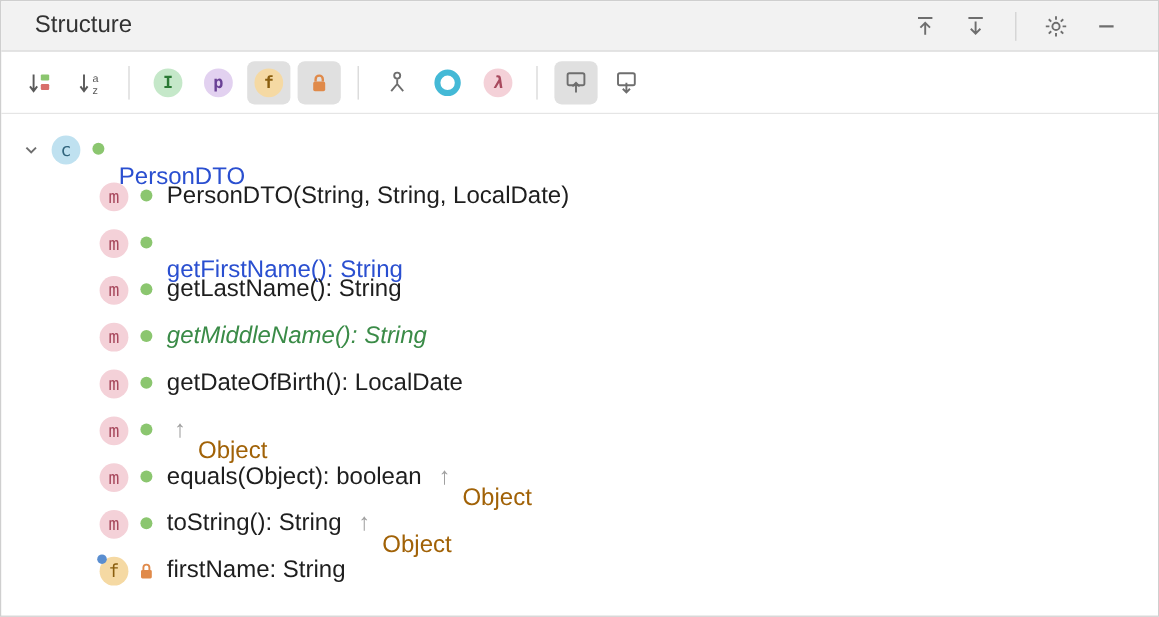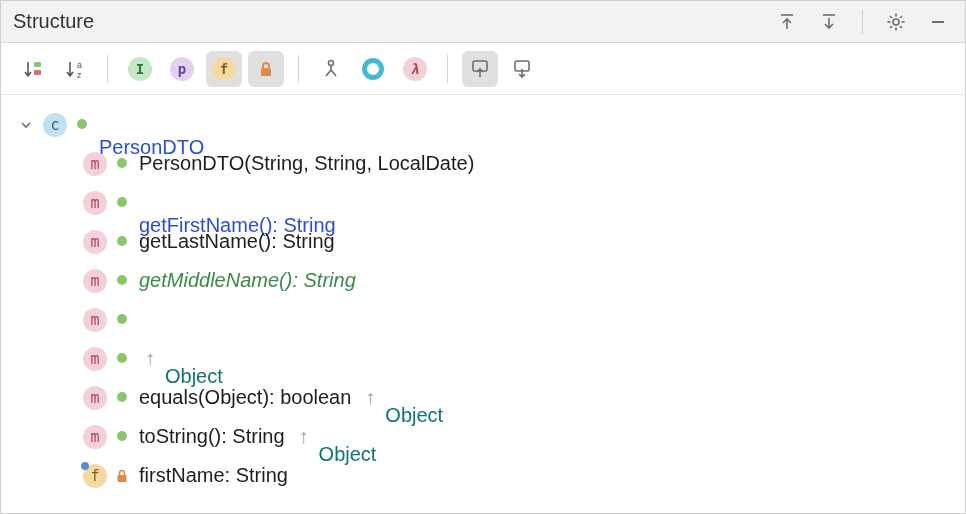--- a/index.html
+++ b/index.html
@@ -17,21 +17,21 @@
     display: flex;
     flex-direction: column;
     color: #1e1e1e;
   }
   .header {
     height: 42px;
     background: #f2f2f2;
     border-bottom: 1px solid #d8d8d8;
     display: flex;
     align-items: center;
-    padding: 0 12px;
+    padding: 0 28px;
   }
   .header-title {
     font-size: 20px;
     color: #333;
     flex: 1;
   }
   .header-actions {
     display: flex;
     align-items: center;
     gap: 12px;
@@ -139,21 +139,21 @@
   }
   .vis-icon {
     width: 16px;
     height: 16px;
     flex-shrink: 0;
   }
   .node-text { white-space: pre; }
   .t-normal { color: #1e1e1e; }
   .t-blue { color: #2a4fd0; margin-top: 46px; }
   .t-green { color: #3a8b47; font-style: italic; }
-  .t-origin { color: #0f766e; margin-top: 36px; }
+  .t-origin { color: #a16207; margin-top: 36px; }
   .origin-arrow { color: #a0a0a0; margin: 0 2px 0 6px;}
   svg { display: block; }
 </style>
 </head>
 <body>
 
 <div class="header">
   <span class="header-title">Structure</span>
   <div class="header-actions">
     <div class="icon-btn">
@@ -303,20 +303,21 @@
         </span>
         <span class="node-text t-green">getMiddleName(): String</span>
       </div>
       <div class="row depth1">
         <span class="kind-circ kind-m">m</span>
         <span class="vis-icon">
           <svg width="14" height="14" viewBox="0 0 14 14">
             <circle cx="7" cy="7" r="5" fill="#8bc66f"></circle>
           </svg>
         </span>
+        <span class="node-text t-normal">getDateOfBirth(): LocalDate</span>
       </div>
       <div class="row depth1">
         <span class="kind-circ kind-m">m</span>
         <span class="vis-icon">
           <svg width="14" height="14" viewBox="0 0 14 14">
             <circle cx="7" cy="7" r="5" fill="#8bc66f"></circle>
           </svg>
         </span>
         <span class="origin-arrow">↑</span>
         <span class="node-text t-origin">Object</span>

